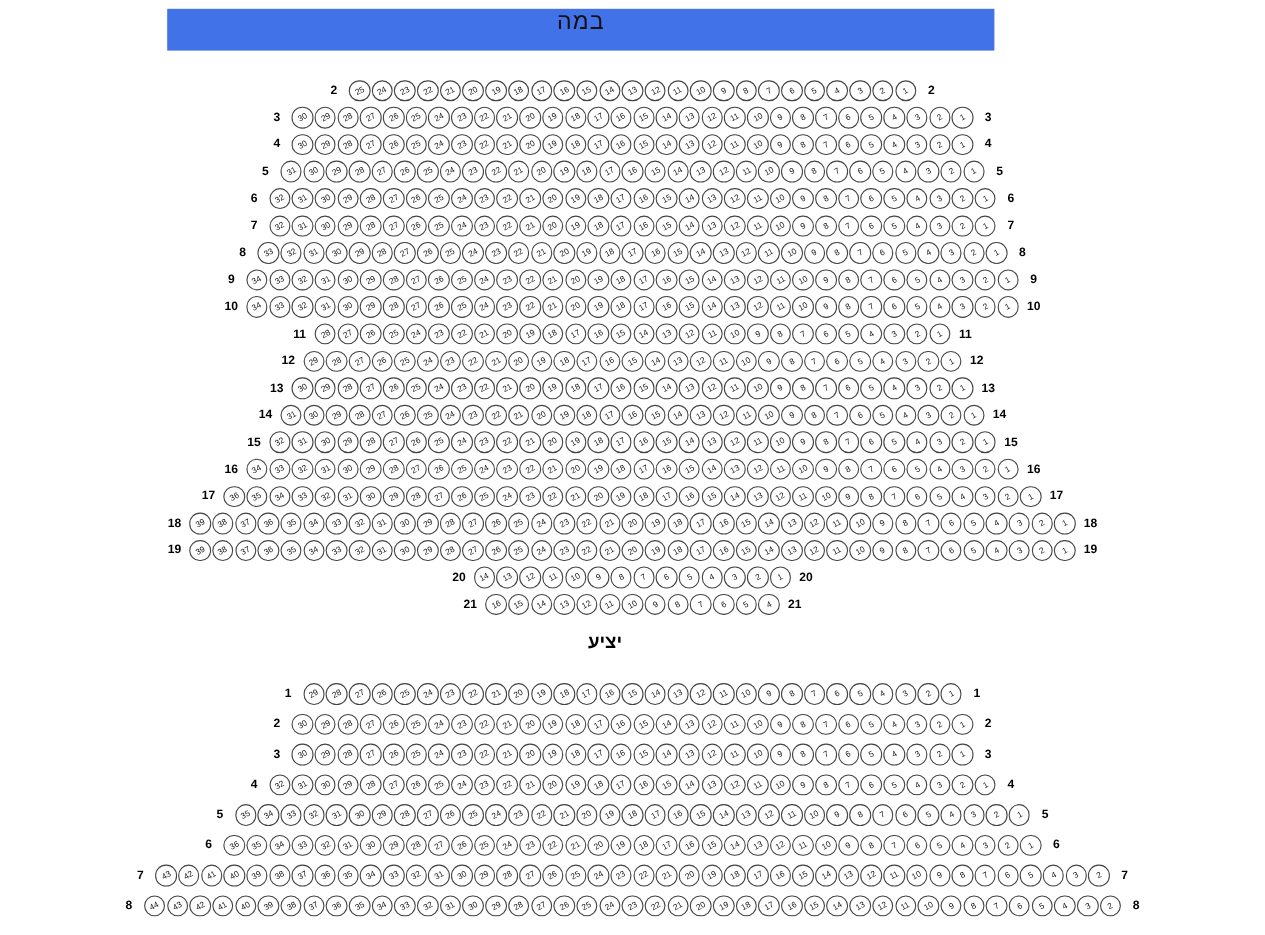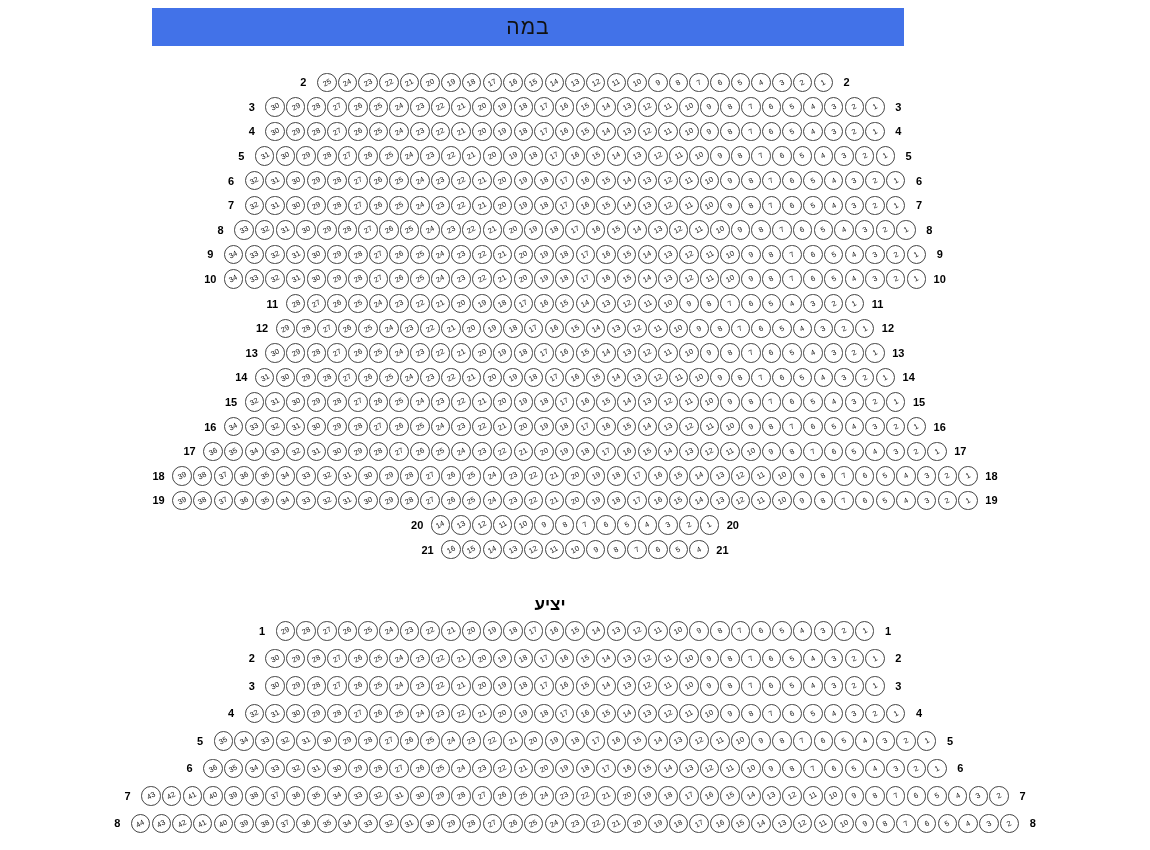--- a/index.html
+++ b/index.html
@@ -4,21 +4,21 @@
 <style>
   html,body{margin:0;padding:0;}
   body{
     width:1150px;height:850px;background:#ffffff;
     font-family:"Liberation Sans", sans-serif;
     position:relative;overflow:hidden;
   }
   #stage-banner{
     position:absolute;left:152px;top:8px;width:752px;height:38px;
     background:#4272e8;color:#111;
-    display:flex;align-items:center;justify-content:center;
+    display:flex;justify-content:center;
     font-size:21px;letter-spacing:1px;
   }
   .section{position:absolute;left:0;width:1150px;}
   .row{
     position:relative;height:100%;
     display:flex;align-items:center;justify-content:center;
     width:100%;
   }
   .row-inner{display:flex;align-items:center;gap:0px;}
   .rowlabel{
@@ -31,21 +31,21 @@
     margin:0 0.6px;
     display:flex;align-items:center;justify-content:center;
     font-size:7.5px;color:#111;background:#fff;
     box-sizing:border-box;
     font-family:"Liberation Sans", sans-serif;
     line-height:1;
   }
   .seat span{transform:rotate(-28deg);display:block;}
   #balcony-title{
     position:absolute;width:1100px;text-align:center;
-    font-size:17px;font-weight:bold;color:#000;margin-top:21px;
+    font-size:17px;font-weight:bold;color:#000;
   }
 </style>
 </head>
 <body>
 
 <div id="stage-banner">
   <span>במה</span>
 </div>
 
 <div id="floor-container">

